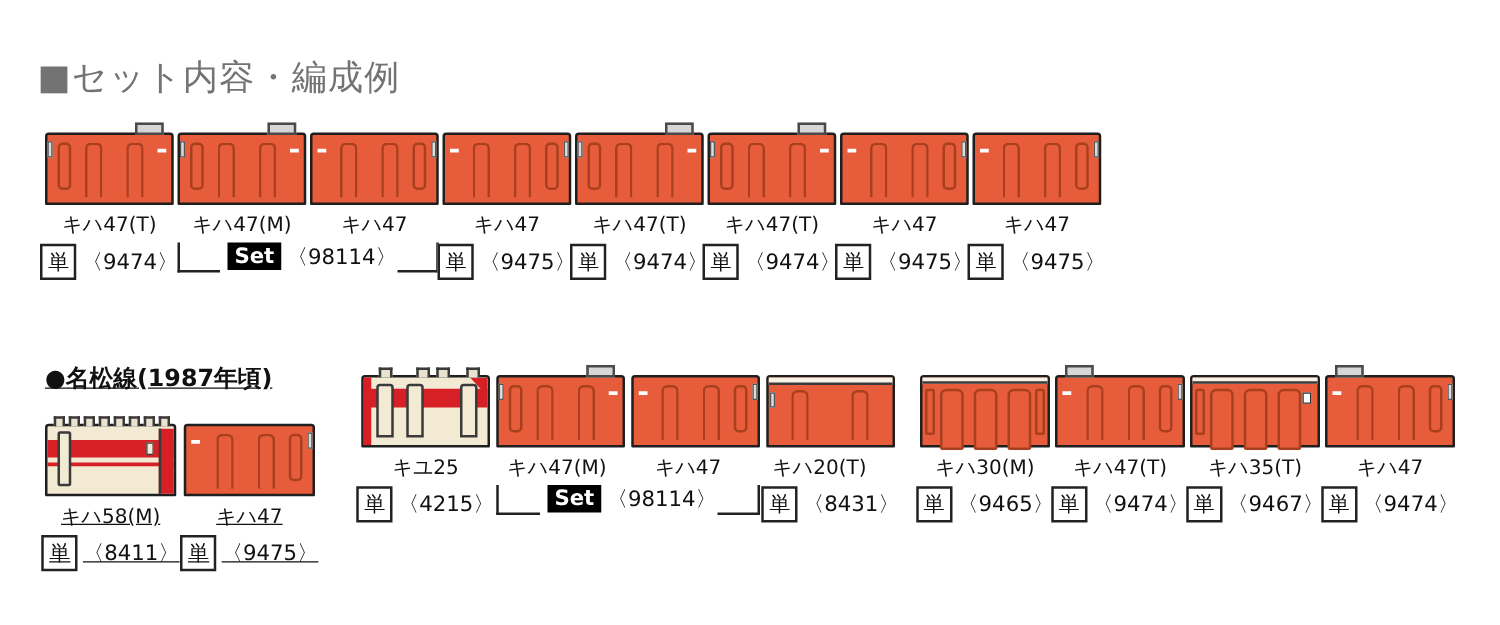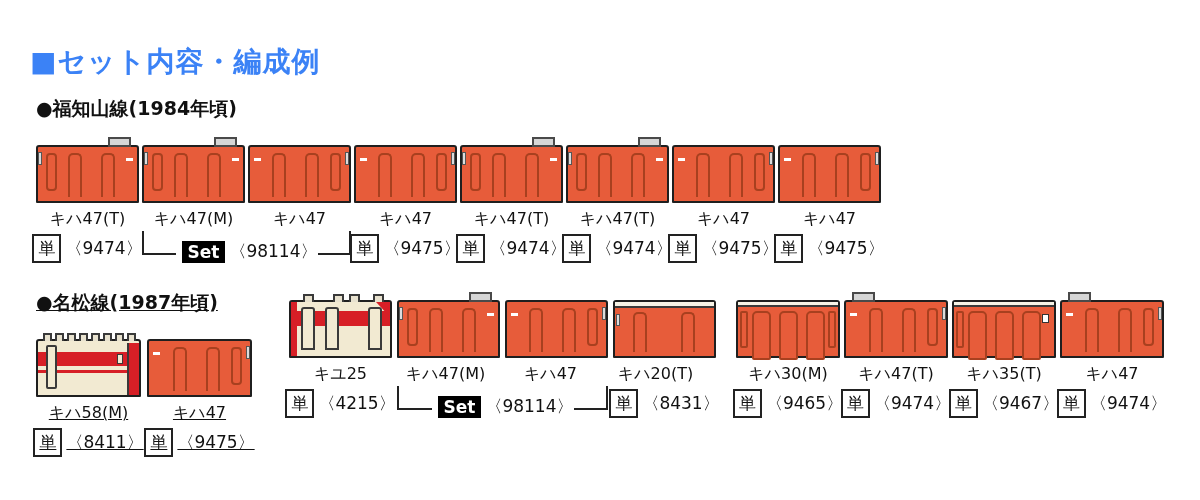--- a/index.html
+++ b/index.html
@@ -3,21 +3,21 @@
 <meta charset="utf-8">
 <style>
   html,body { margin:0; padding:0; }
   body {
     width:1200px; height:500px; background:#ffffff; overflow:hidden;
     font-family:"DejaVu Sans","Liberation Sans",sans-serif; color:#111;
     position:relative;
   }
   .page-title {
     position:absolute; left:30px; top:24px;
-    font-size:28px; font-weight:700; letter-spacing:1px; color:#3b82f6;
+    font-size:28px; font-weight:400; letter-spacing:1px; color:#737373;
   }
   .line-section { position:absolute; }
   .section-heading { font-size:19px; font-weight:700; margin-bottom:13px; white-space:nowrap; }
   .grid { display:grid; }
   .cars-grid { padding-top:10px; }
   .car-cell { position:relative; }
   .car {
     position:relative; height:54px; border:2px solid #1f1f1f;
     border-radius:3px 3px 1px 1px; background:#e75c3a; overflow:visible;
   }
@@ -67,32 +67,31 @@
   
   .names-grid { margin-top:6px; }
   .car-name { text-align:center; font-size:16px; white-space:nowrap; }
   .items-grid { margin-top:3px; }
   .item-cell { display:flex; align-items:center; justify-content:center; height:30px; }
   .tan-box {
     display:inline-flex; width:25px; height:25px; align-items:center; justify-content:center;
     border:2px solid #222; font-size:17px; margin-right:4px; background:#fff; flex:none;
   }
   .item-num { font-size:17px; white-space:nowrap; }
-  .set-cell { display:flex; align-items:flex-end; height:30px; }
+  .set-cell { display:flex; align-items:flex-start; height:30px; }
   .br-l { flex:1; border-left:2px solid #222; border-bottom:2px solid #222; height:22px; margin-bottom:8px; }
   .br-r { flex:1; border-right:2px solid #222; border-bottom:2px solid #222; height:22px; margin-bottom:8px; }
   .set-badge { background:#000; color:#fff; font-weight:700; padding:1px 6px; font-size:17px; margin:0 4px 0 6px; flex:none; }
 </style>
 </head>
 <body>
 
 <h1 class="page-title">■セット内容・編成例</h1>
 <div id="sections-root">
     <section class="line-section" style="left: 36px; top: 96px;">
-      <div class="section-heading">●福知山線(1984年頃)</div>
       <div class="grid cars-grid" style="grid-template-columns: repeat(8, 103px); column-gap: 3px;">
         <div class="car-cell">
           <div class="car kiha47">
             <i class="vent-box"></i>
             <i class="tab"></i>
             <i class="win"></i>
             <i class="door d1"></i>
             <i class="door d2"></i>
             <i class="dash"></i>
           </div>

